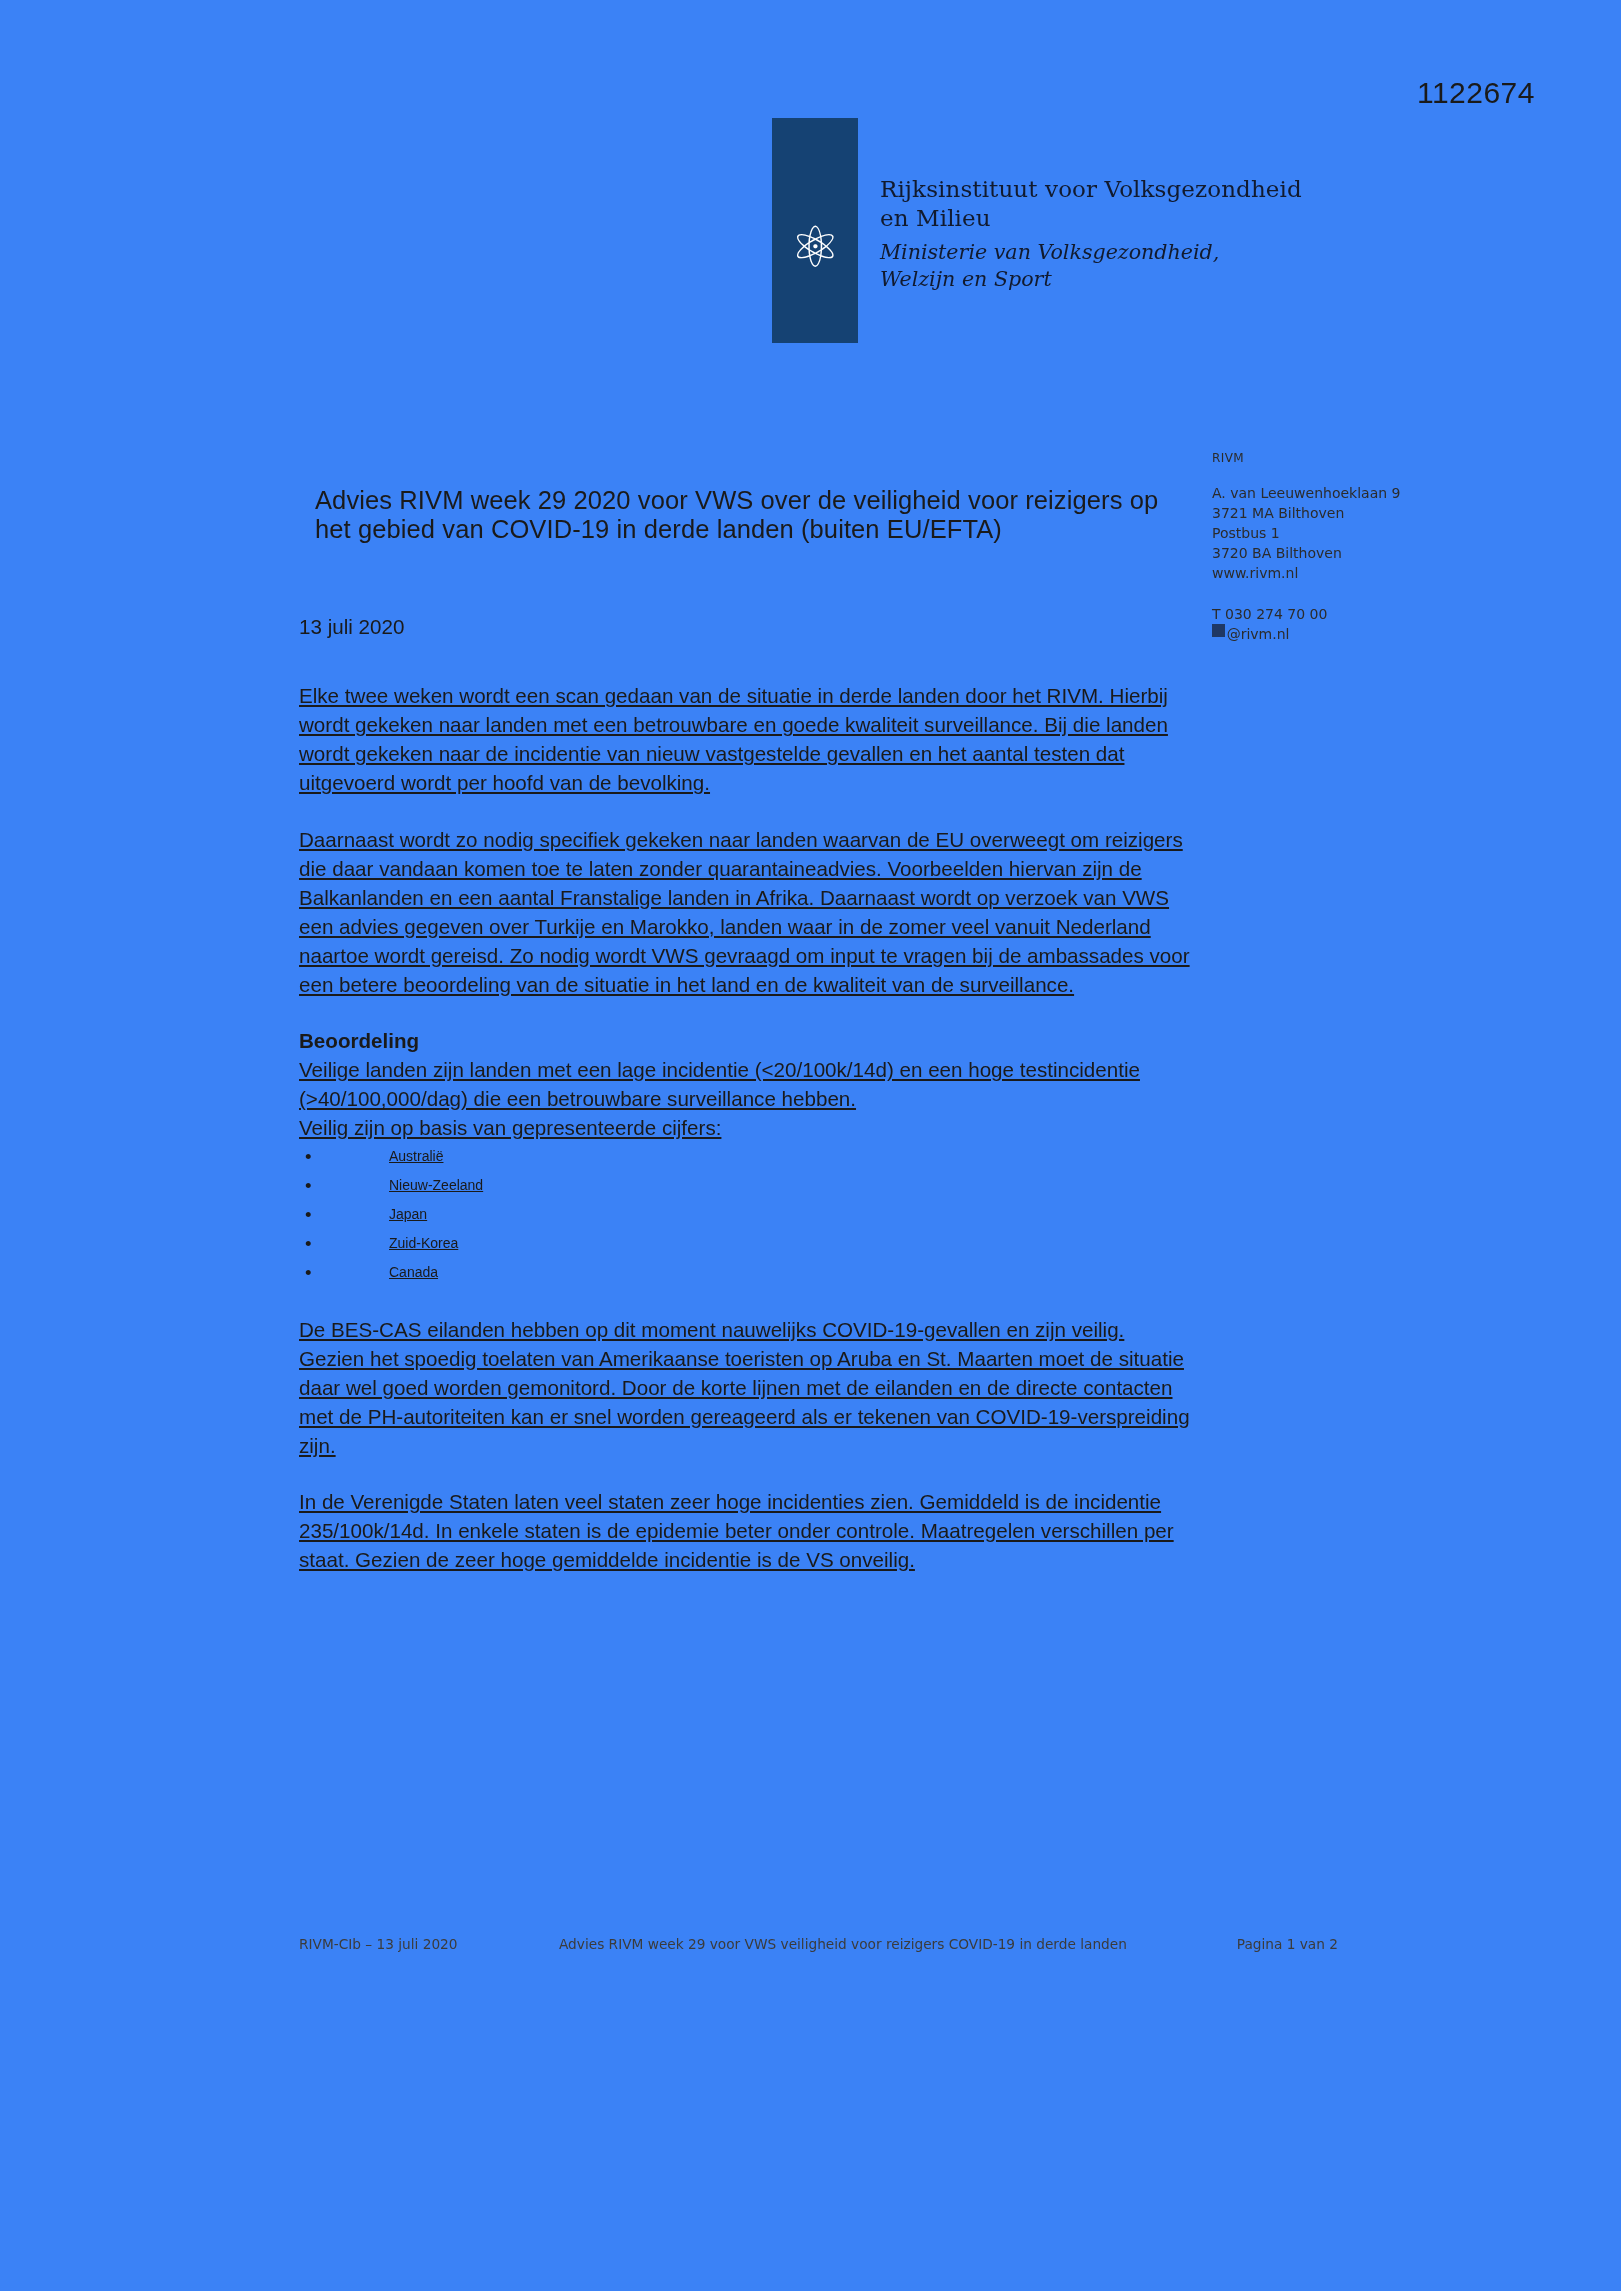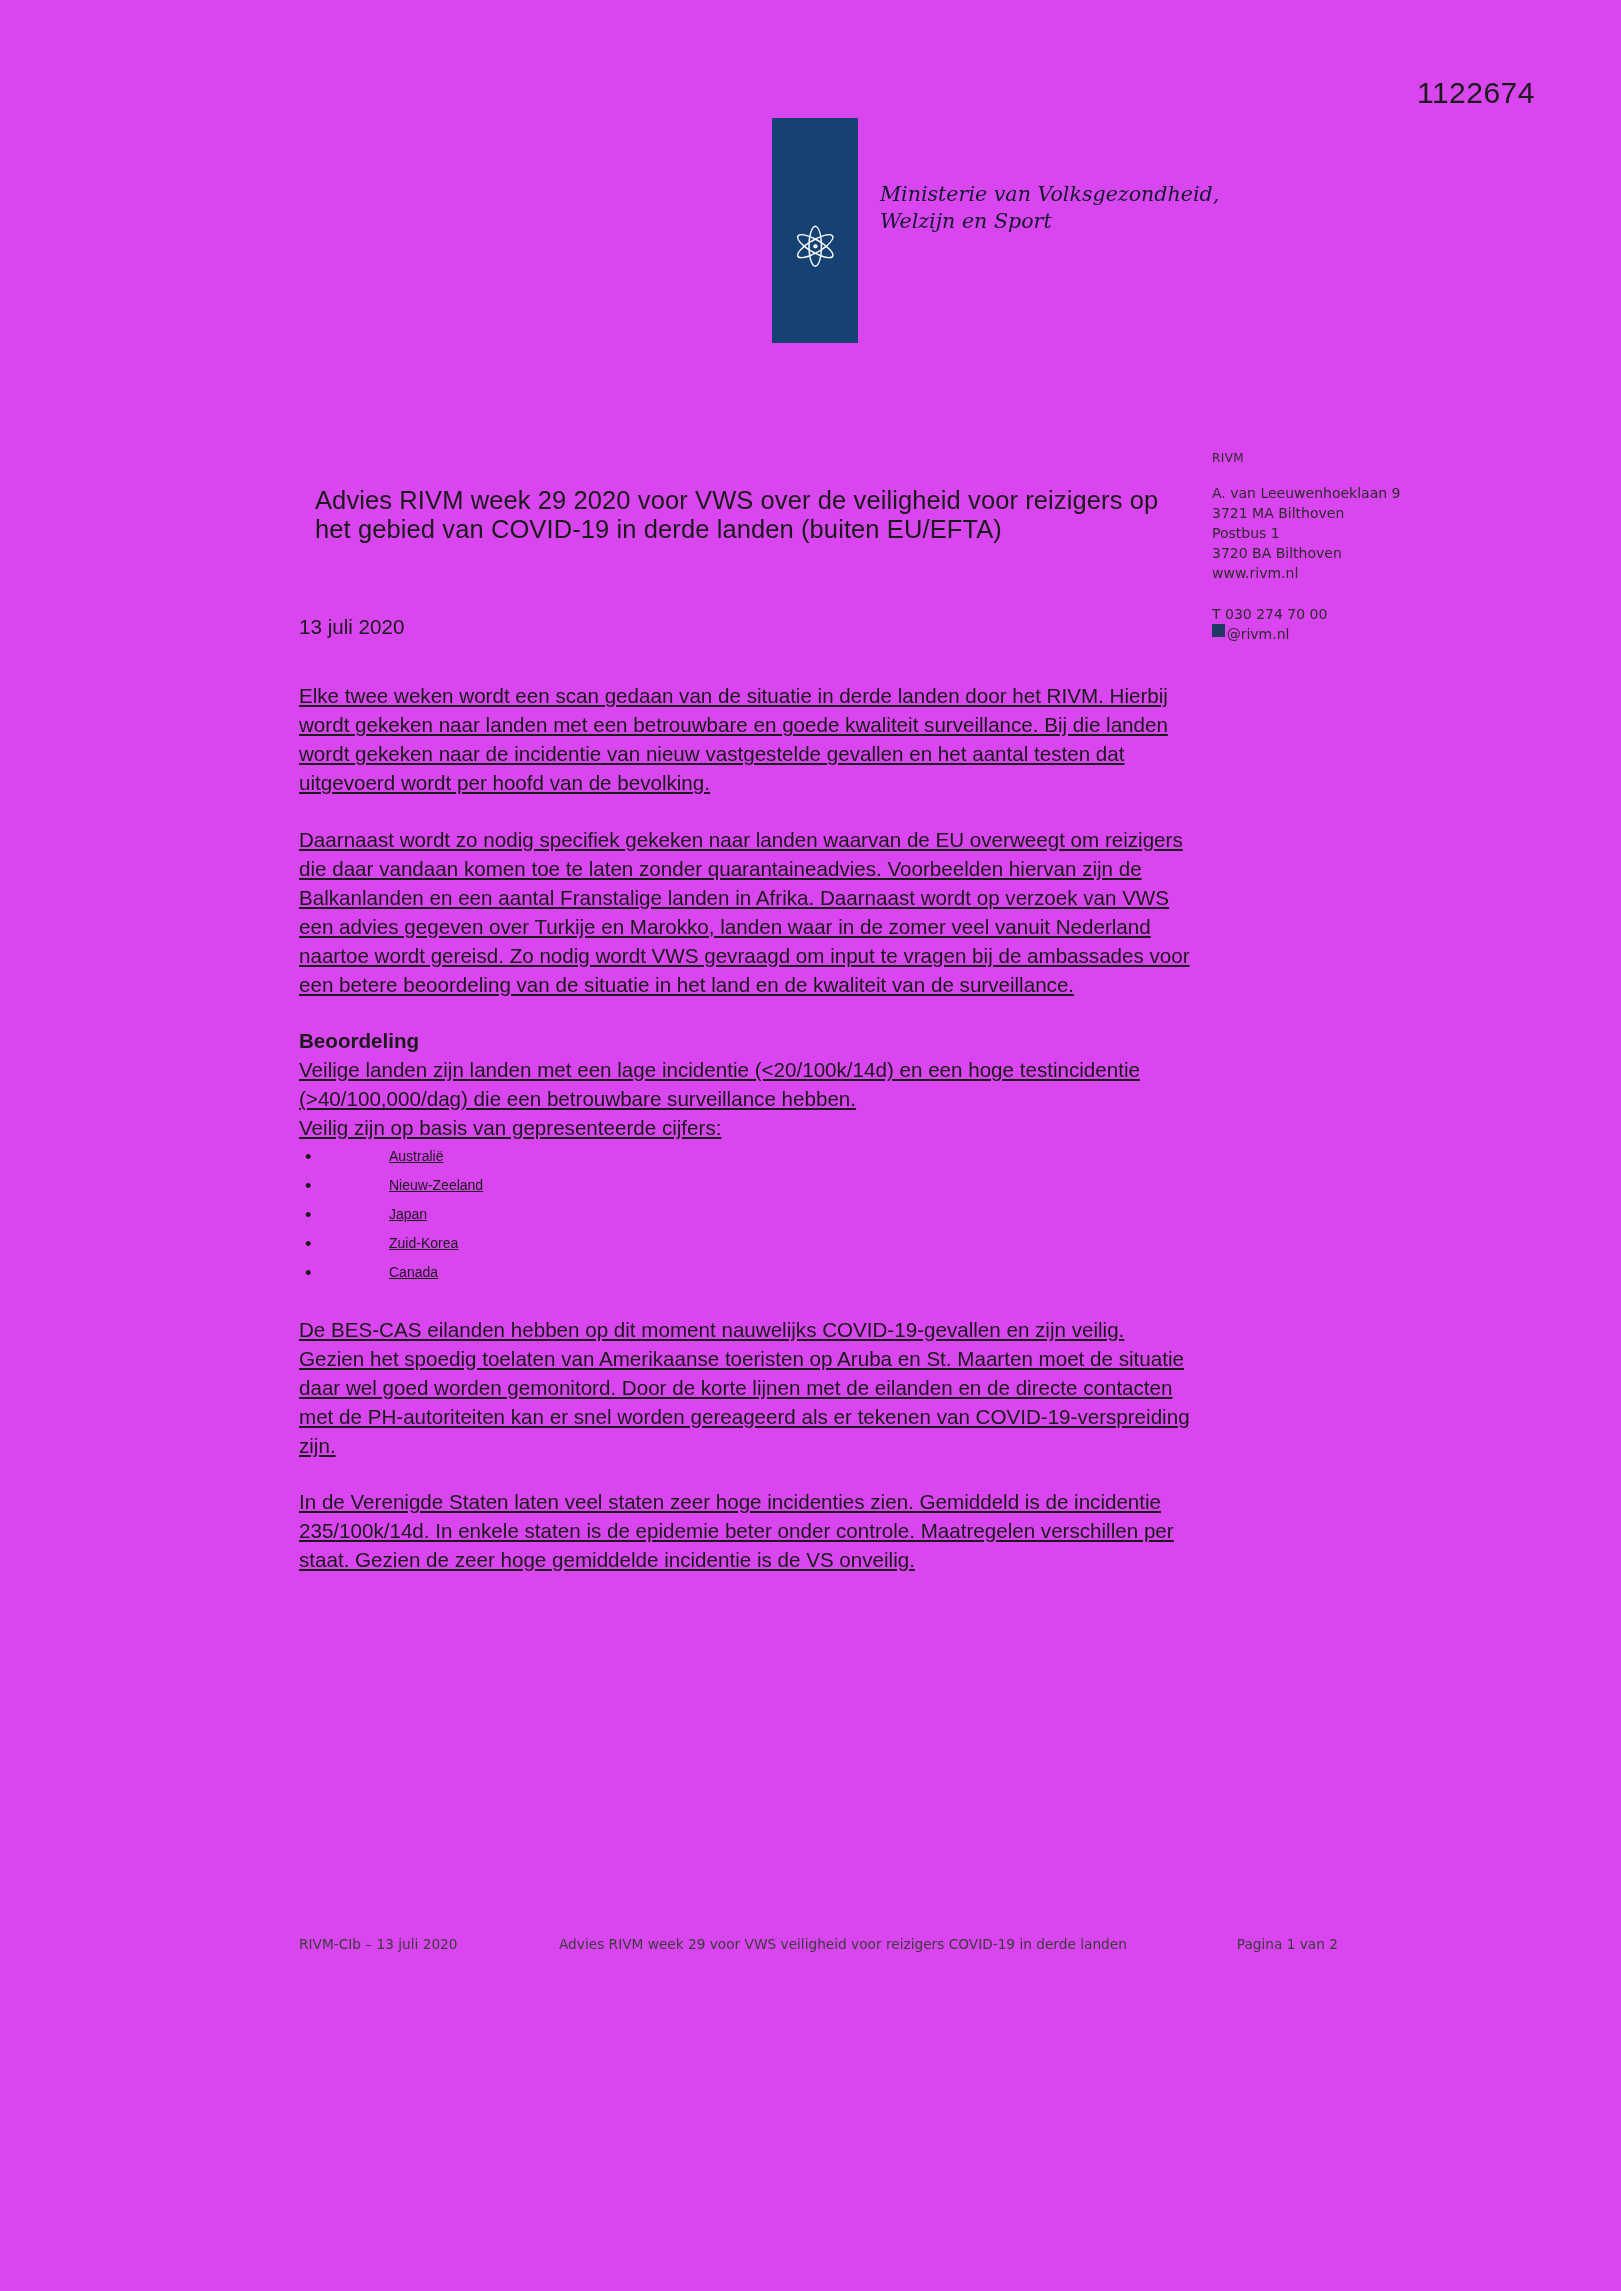--- a/index.html
+++ b/index.html
@@ -7,21 +7,21 @@
     padding: 0;
     background: #c8c8c8;
   }
   body {
     font-family: "DejaVu Sans", sans-serif;
   }
   .page {
     position: relative;
     width: 1621px;
     height: 2292px;
-    background: #d946ef;
+    background: #3b82f6;
     margin: 0 auto;
     overflow: hidden;
   }
   .doc-number {
     position: absolute;
     top: 76px;
     right: 86px;
     font-size: 30px;
     color: #1a1a1a;
     font-family: "Liberation Sans", sans-serif;
@@ -197,20 +197,24 @@
 <body>
 
 <div class="page">
 
   <div class="doc-number">1122674</div>
 
   <div class="logo-wrap">
     <div class="logo-bar"></div>
     <div class="logo-emblem">⚛</div>
     <div class="logo-text">
+      <div class="l1">
+        <div>Rijksinstituut voor Volksgezondheid</div>
+        <div>en Milieu</div>
+      </div>
       <div class="l2">
         <div>Ministerie van Volksgezondheid,</div>
         <div>Welzijn en Sport</div>
       </div>
     </div>
   </div>
 
   <div class="addr">
     <div class="addr-title">RIVM</div>
     <div class="addr-line">A. van Leeuwenhoeklaan 9</div>

